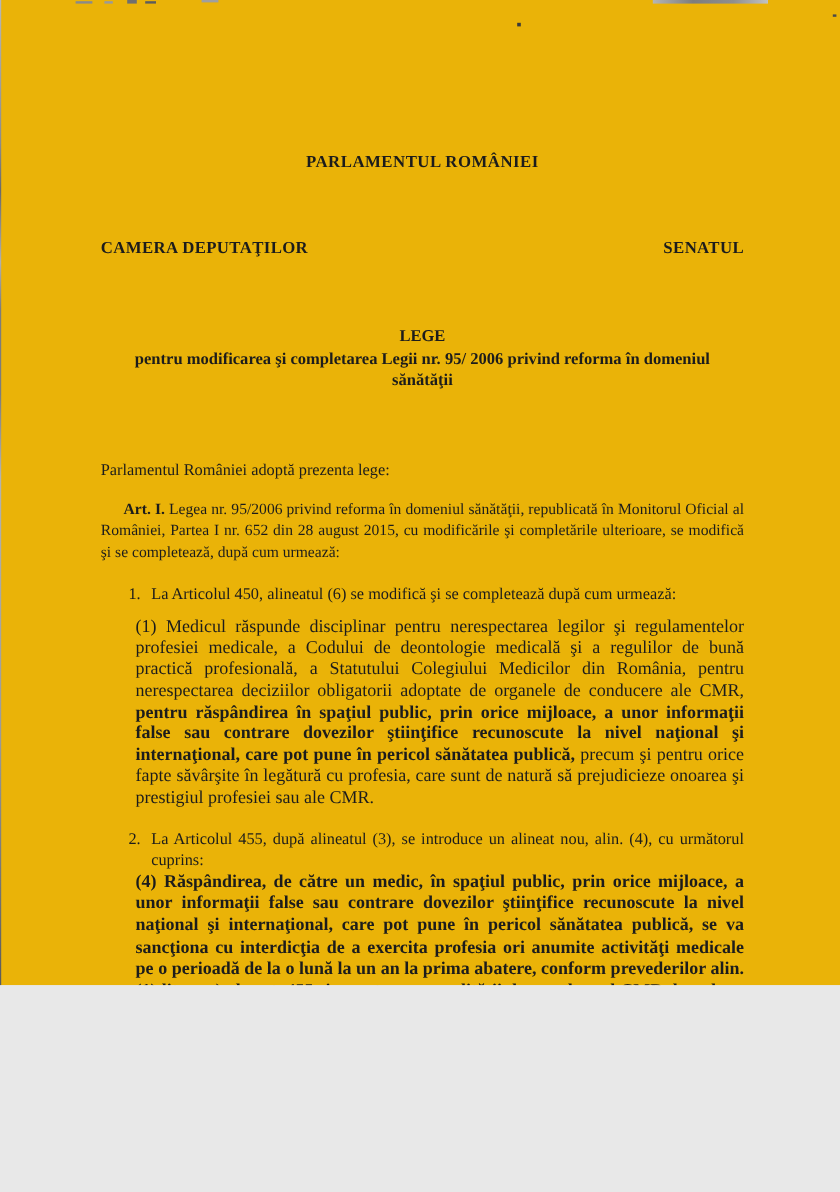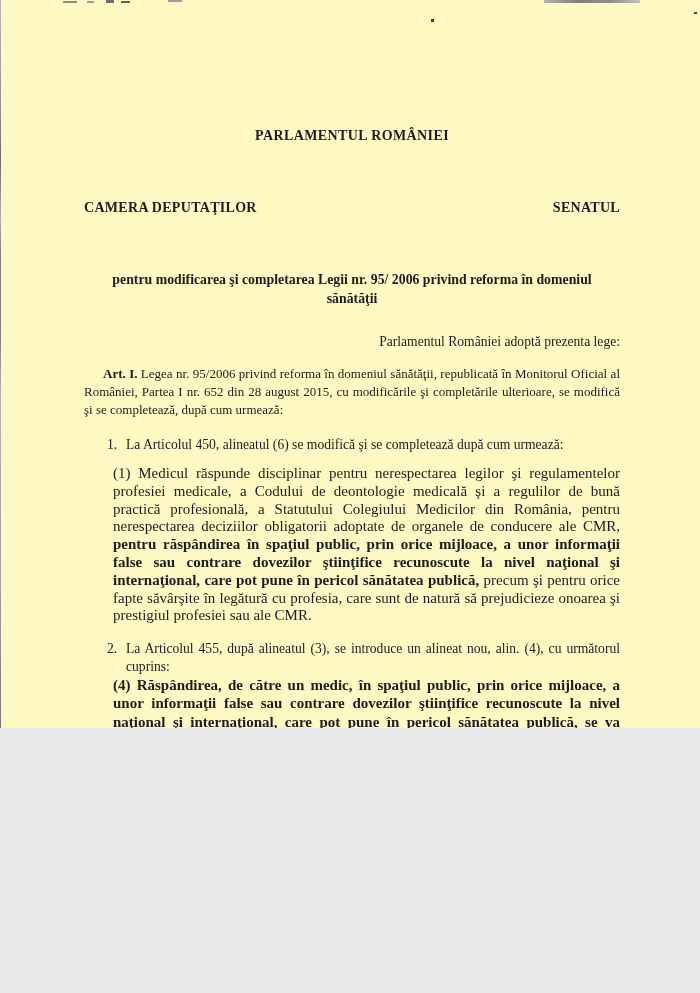--- a/index.html
+++ b/index.html
@@ -1,20 +1,20 @@
 <!DOCTYPE html>
 <html><head>
 <meta charset="utf-8">
 <style>
   html,body { margin:0; padding:0; background:#e8e8e8; }
   .page {
     position:relative;
-    width:700px; height:728px;
+    width:700px; height:821px;
     margin:0 auto;
-    background:#fef9c3;
+    background:#eab308;
     color:#1c1c1c;
     font-family:"Liberation Serif", serif;
     box-sizing:border-box;
     padding:127px 80px 0 84px;
     overflow:hidden;
   }
   .institution {
     text-align:center; font-weight:bold; font-size:14px;
     line-height:18px; letter-spacing:0.4px;
   }
@@ -22,21 +22,21 @@
     display:flex; justify-content:space-between;
     margin-top:54px; font-weight:bold; font-size:14px; line-height:18px;
     letter-spacing:0.3px;
     gap:16px;
   }
   .title-block {
     margin-top:54px; text-align:center; font-weight:bold;
     font-size:13.8px; line-height:18.5px;
   }
   .title-subject { max-width:530px; margin:0 auto; }
-  .enactment { margin-top:25px; font-size:13.6px; line-height:18px;text-align:right; }
+  .enactment { margin-top:56px; font-size:13.6px; line-height:18px; }
   .article-1 {
     margin-top:14px; font-size:13px; line-height:18px;
     text-align:justify; text-indent:19px;
   }
   .amendment-item { position:relative; padding-left:42px; font-size:13.6px; line-height:18px; }
   .amendment-item .num { position:absolute; left:23px; top:0; }
   .amendment-item .head { text-align:justify; }
   .item-1 { margin-top:17px; }
   .item-2 { margin-top:4px; }
   .quoted {
@@ -81,20 +81,21 @@
   <div class="mark m-bottom-bar"></div>
 
   <div class="institution">PARLAMENTUL ROMÂNIEI</div>
 
   <div class="chambers">
     <span>CAMERA DEPUTAŢILOR</span>
     <span>SENATUL</span>
   </div>
 
   <div class="title-block">
+    <div>LEGE</div>
     <div class="title-subject">pentru modificarea şi completarea Legii nr. 95/ 2006 privind reforma în domeniul sănătăţii</div>
   </div>
 
   <p class="enactment">Parlamentul României adoptă prezenta lege:</p>
 
   <p class="article-1"><b>Art. I.</b><span> Legea nr. 95/2006 privind reforma în domeniul sănătăţii, republicată în Monitorul Oficial al României, Partea I nr. 652 din 28 august 2015, cu modificările şi completările ulterioare, se modifică şi se completează, după cum urmează:</span></p>
 
   <div class="amendment-item item-1">
     <span class="num">1.</span>
     <div class="head">La Articolul 450, alineatul (6) se modifică şi se completează după cum urmează:</div>

